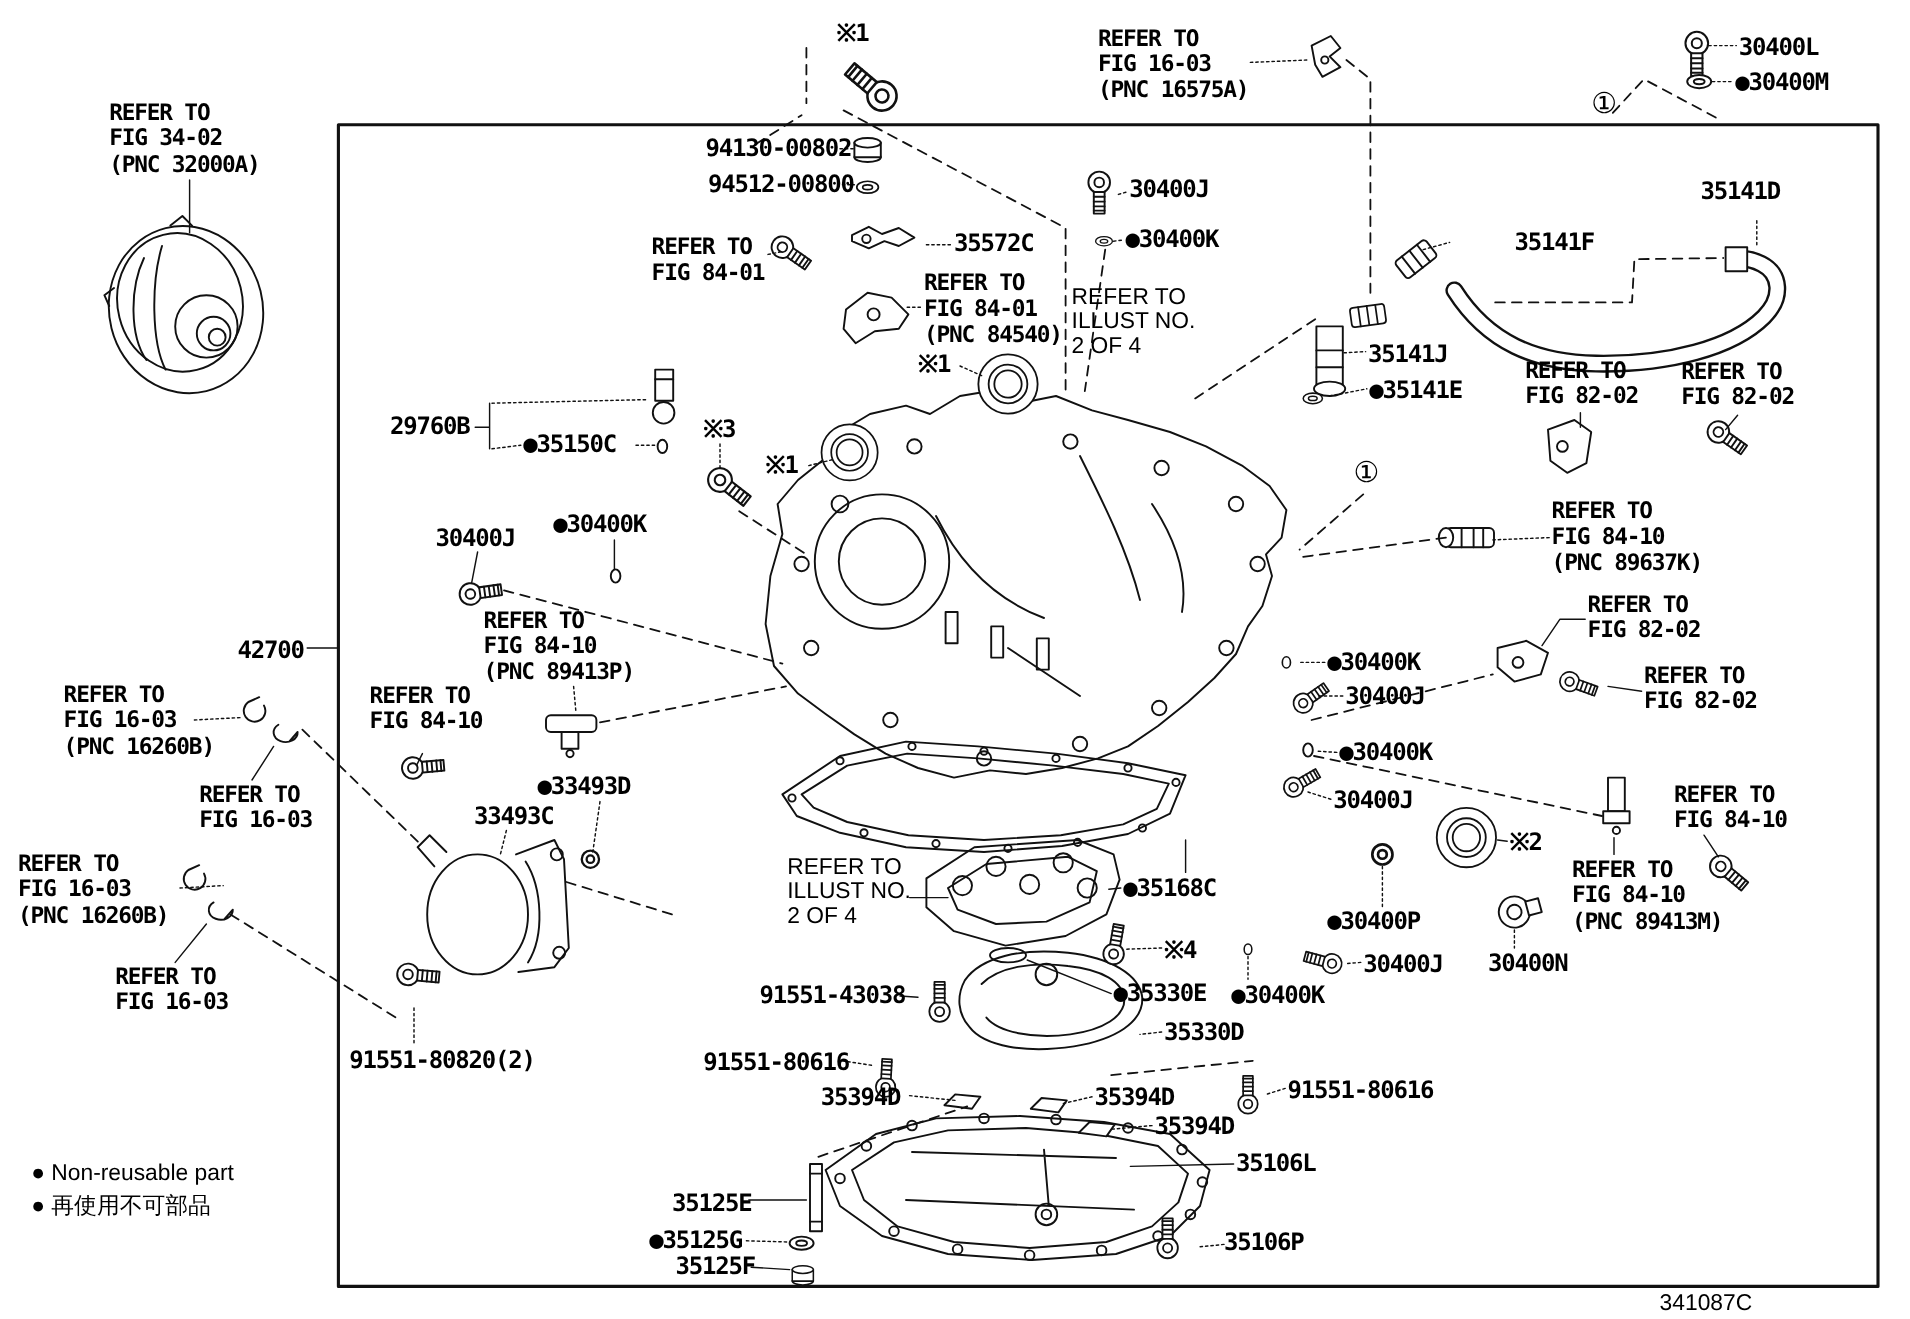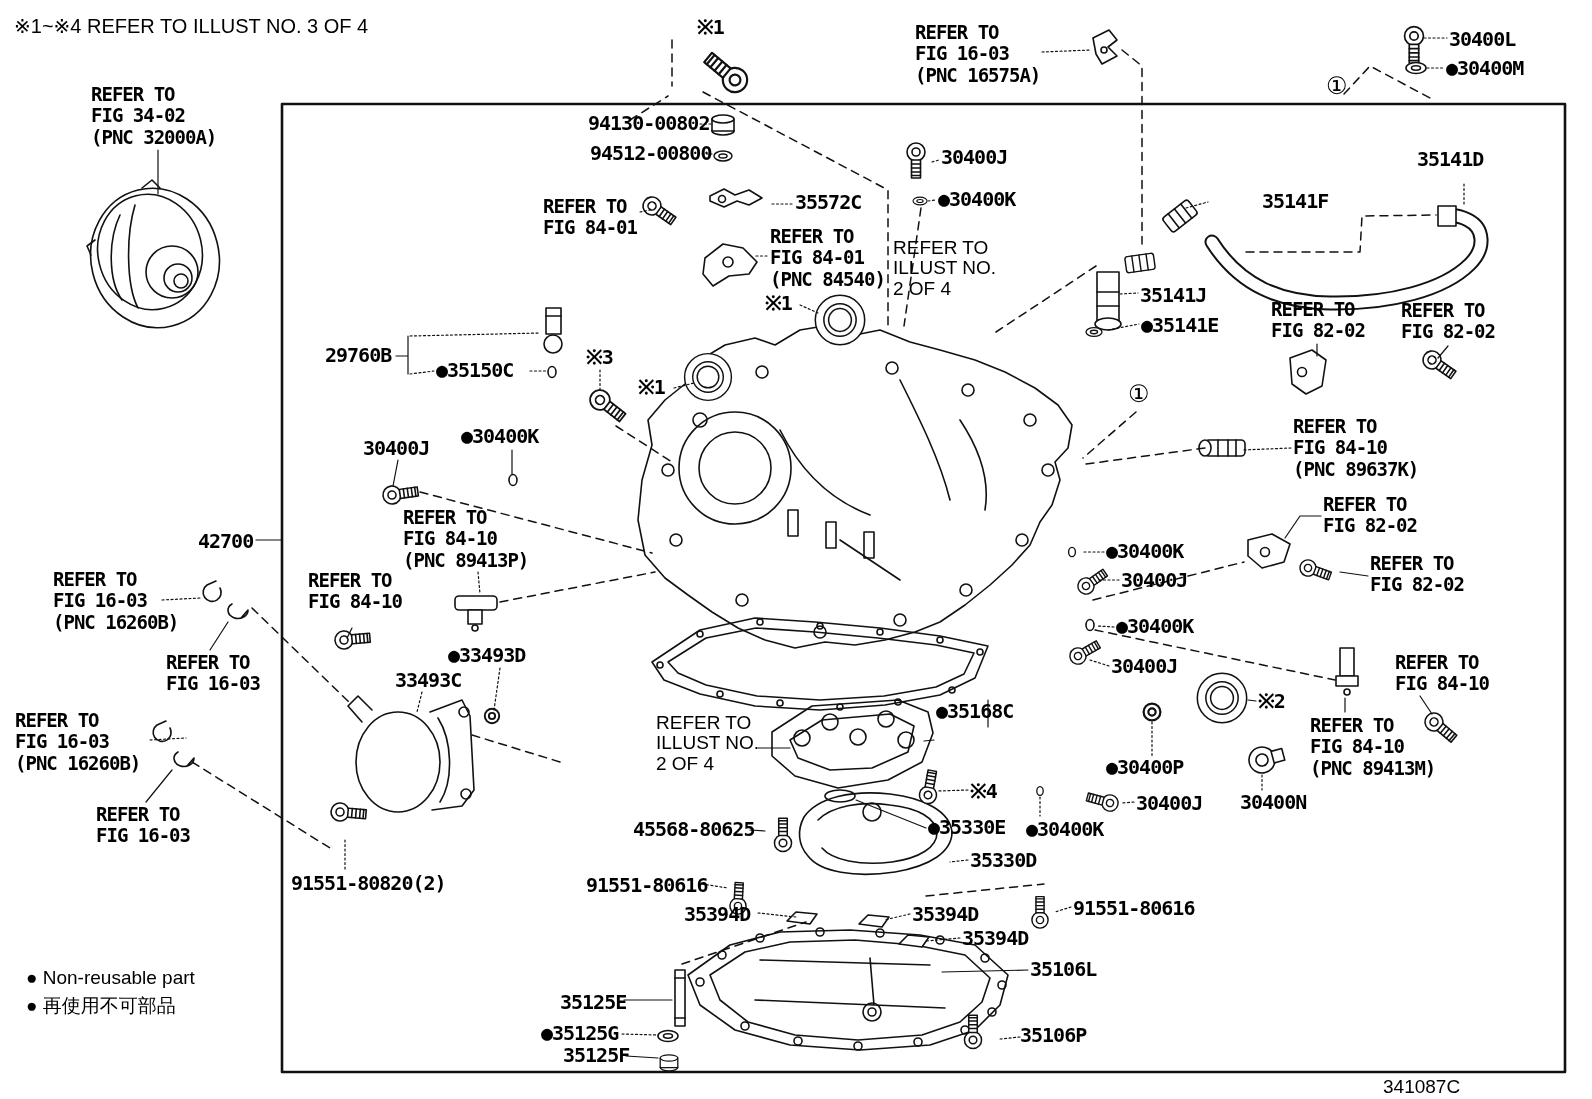--- a/index.html
+++ b/index.html
@@ -326,21 +326,20 @@
     <path d="M1420,696 L1432,714 M1345,712 L1345,698"></path>
     <path d="M1256,701 L1248,700"></path>
     <path d="M988,727 L988,700 M934,740 L924,741"></path>
     <path d="M926,828 L856,800"></path>
     <path d="M1028,970 L942,972"></path>
     <path d="M624,1000 L672,1000 M626,1056 L658,1058"></path>
     <path d="M750,830 L765,831 M758,748 L790,748"></path>
   </g>
 </svg>
 
-<div class="lbl note big" style="left:14px;top:16px">※1~※4 REFER TO ILLUST NO. 3 OF 4</div>
 <div class="lbl ref" style="left:91px;top:84px">REFER TO
 FIG 34-02
 (PNC 32000A)</div>
 <div class="lbl pn" style="left:588px;top:112px">94130-00802</div>
 <div class="lbl pn" style="left:590px;top:142px">94512-00800</div>
 <div class="lbl ref" style="left:543px;top:196px">REFER TO
 FIG 84-01</div>
 <div class="lbl pn" style="left:795px;top:191px">35572C</div>
 <div class="lbl ref" style="left:770px;top:226px">REFER TO
 FIG 84-01
@@ -399,33 +398,33 @@
 <div class="lbl pn" style="left:1111px;top:655px">30400J</div>
 <div class="lbl pn" style="left:1258px;top:690px">※2</div>
 <div class="lbl ref" style="left:1395px;top:652px">REFER TO
 FIG 84-10</div>
 <div class="lbl ref" style="left:15px;top:710px">REFER TO
 FIG 16-03
 (PNC 16260B)</div>
 <div class="lbl note" style="left:656px;top:713px">REFER TO
 ILLUST NO.
 2 OF 4</div>
-<div class="lbl pn" style="left:936px;top:700px">●35168C</div>
+<div class="lbl pn" style="left:936px;top:729px">●35168C</div>
 <div class="lbl ref" style="left:1310px;top:715px">REFER TO
 FIG 84-10
 (PNC 89413M)</div>
 <div class="lbl pn" style="left:1106px;top:756px">●30400P</div>
 <div class="lbl pn" style="left:970px;top:780px">※4</div>
 <div class="lbl pn" style="left:1136px;top:792px">30400J</div>
 <div class="lbl pn" style="left:1240px;top:791px">30400N</div>
 <div class="lbl ref" style="left:96px;top:804px">REFER TO
 FIG 16-03</div>
 <div class="lbl pn" style="left:928px;top:816px">●35330E</div>
 <div class="lbl pn" style="left:1026px;top:818px">●30400K</div>
-<div class="lbl pn" style="left:633px;top:818px">45568-80625</div>
+<div class="lbl pn" style="left:633px;top:818px">91551-43038</div>
 <div class="lbl pn" style="left:970px;top:849px">35330D</div>
 <div class="lbl pn" style="left:291px;top:872px">91551-80820(2)</div>
 <div class="lbl pn" style="left:586px;top:874px">91551-80616</div>
 <div class="lbl pn" style="left:684px;top:903px">35394D</div>
 <div class="lbl pn" style="left:912px;top:903px">35394D</div>
 <div class="lbl pn" style="left:962px;top:927px">35394D</div>
 <div class="lbl pn" style="left:1073px;top:897px">91551-80616</div>
 <div class="lbl pn" style="left:1030px;top:958px">35106L</div>
 <div class="lbl pn" style="left:560px;top:991px">35125E</div>
 <div class="lbl pn" style="left:541px;top:1022px">●35125G</div>

